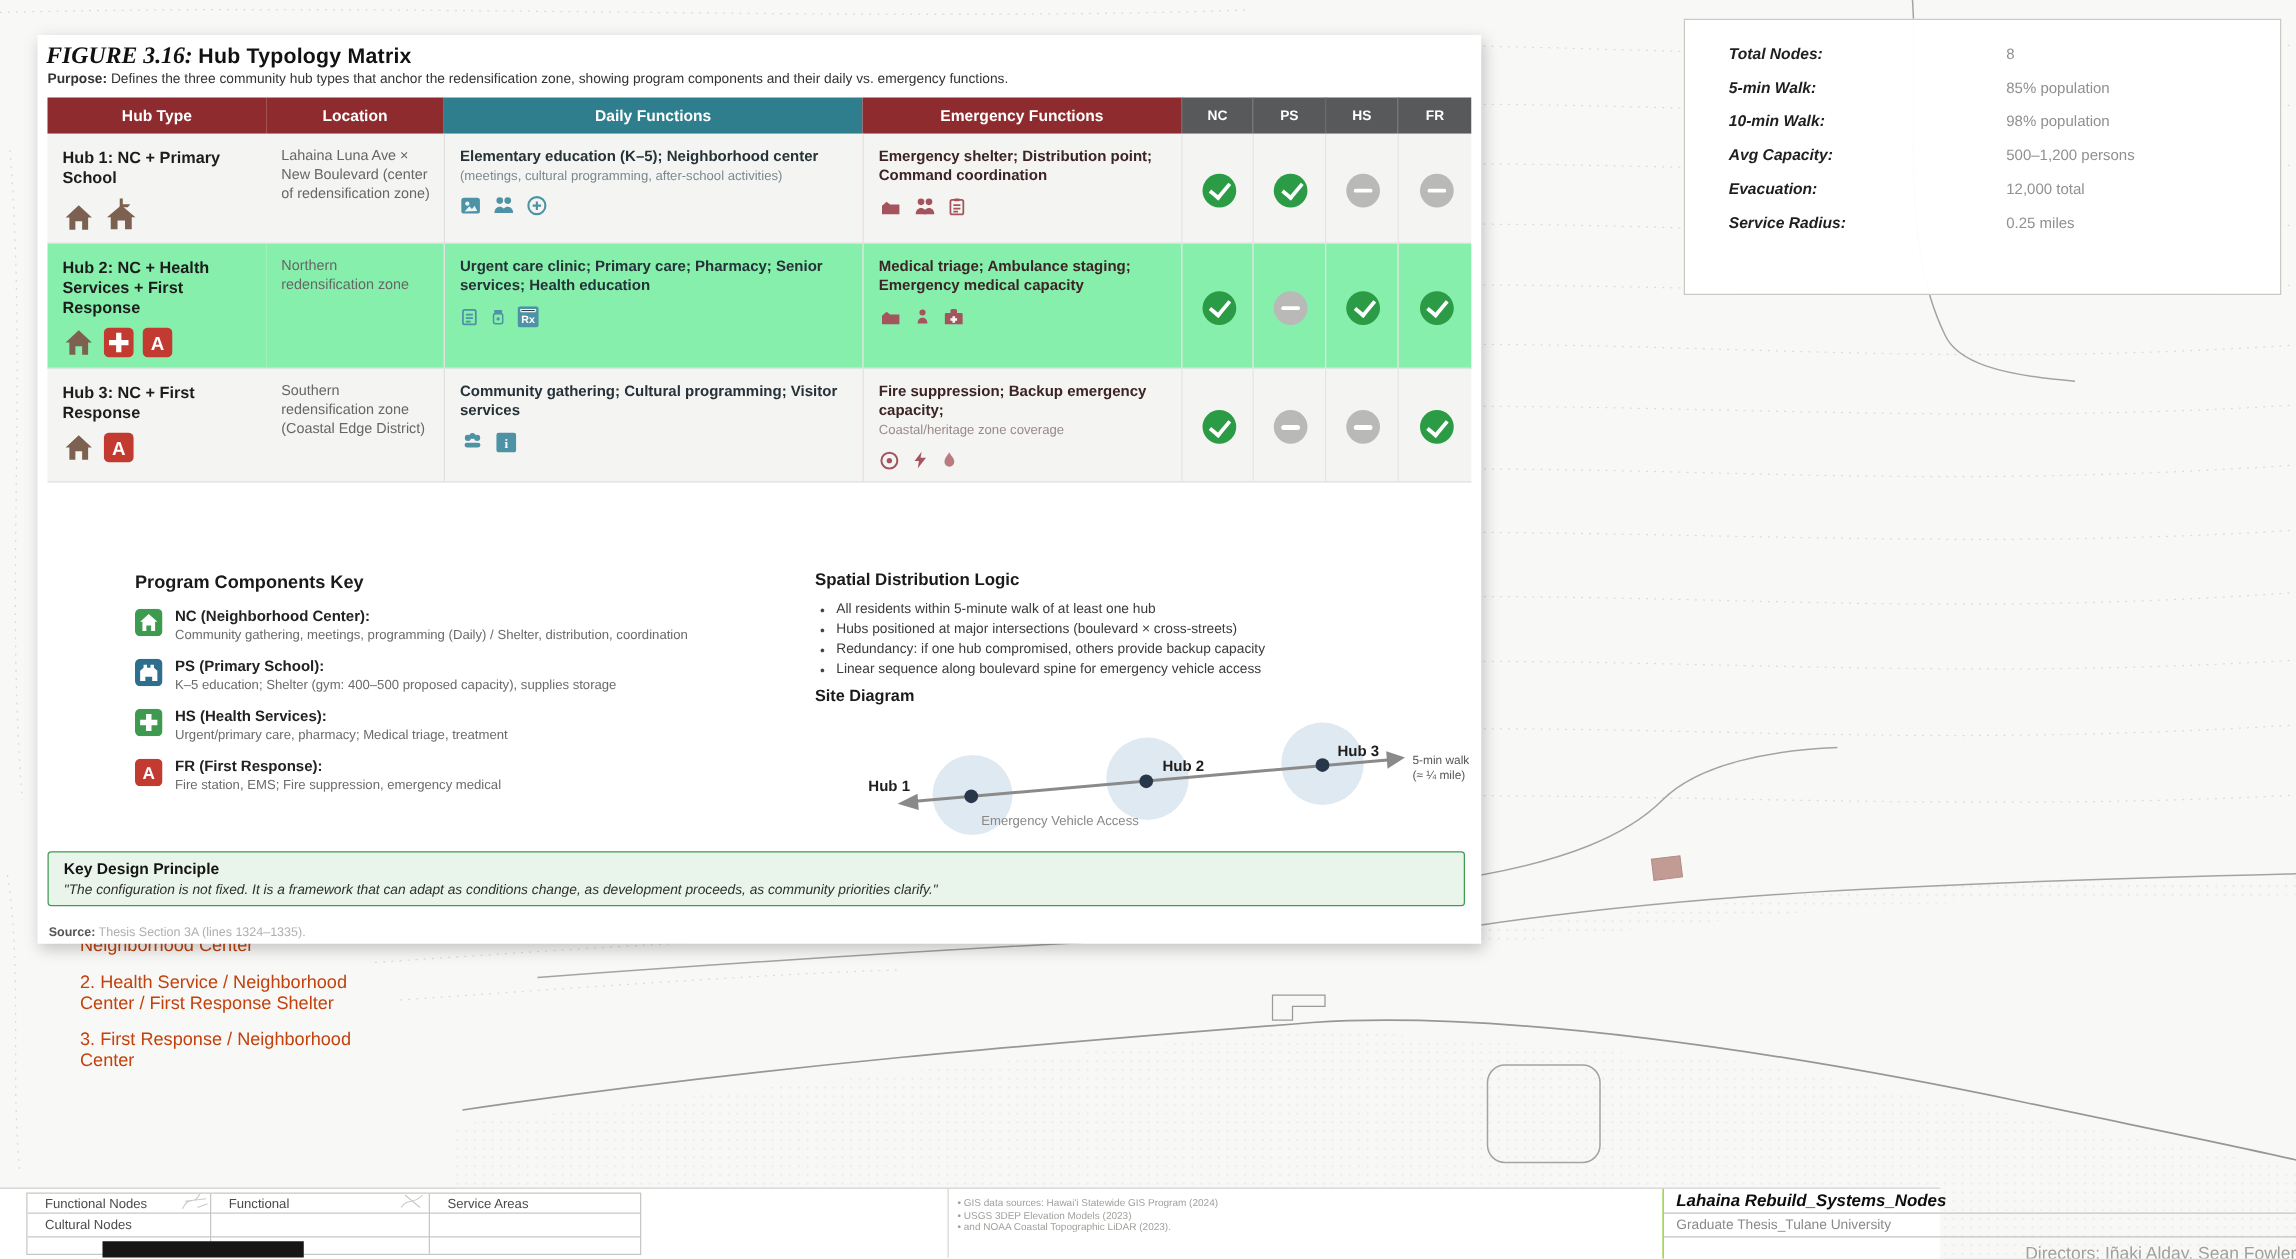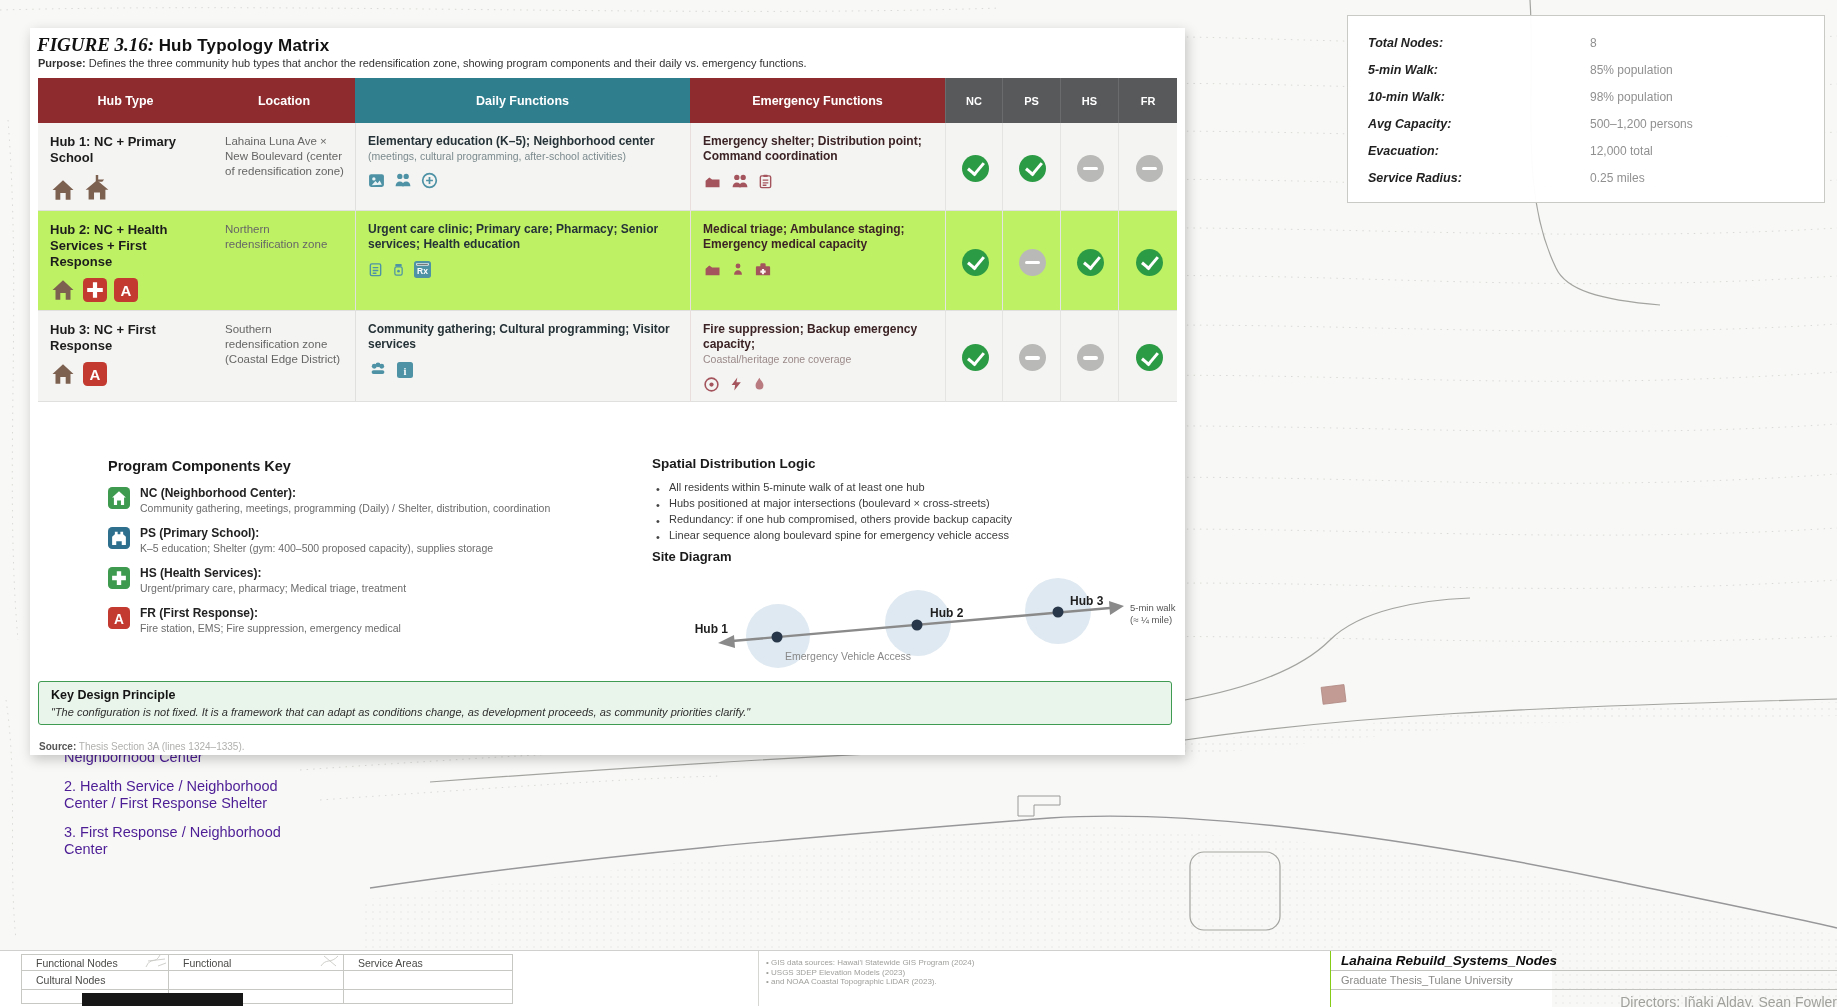--- a/index.html
+++ b/index.html
@@ -4,45 +4,45 @@
 <style>
   html,body{margin:0;padding:0;background:#e8e8e6;}
   .canvas{position:relative;width:1837px;height:1007px;background:#f8f8f6;overflow:hidden;
           font-family:"Liberation Sans",sans-serif;color:#222;}
   .abs{position:absolute;}
 
   
   #bgmap{position:absolute;inset:0;z-index:0;}
 
   
-  .ghost{position:absolute;left:64px;top:749px;width:232px;z-index:1;color:#4c1d95;
+  .ghost{position:absolute;left:64px;top:749px;width:232px;z-index:1;color:#c2410c;
          font-size:14.5px;line-height:17px;}
   .ghost p{margin:0 0 12px 0;}
 
   
   .panel{position:absolute;left:30px;top:28px;width:1155px;height:727px;background:#ffffff;
          box-shadow:2px 4px 12px rgba(0,0,0,.22);z-index:2;}
   .fig-title{position:absolute;left:7px;top:6px;white-space:nowrap;}
   .t-prefix{font-family:"Liberation Serif",serif;font-style:italic;font-weight:bold;font-size:19px;color:#111;}
   .t-main{font-size:17px;font-weight:bold;color:#111;letter-spacing:.2px;}
   .fig-purpose{position:absolute;left:8px;top:29px;font-size:11px;color:#333;}
   .p-label{font-weight:bold;}
 
   
   .matrix{position:absolute;left:8px;top:50px;width:1139px;display:grid;
           grid-template-columns:175px 142px 335px 255px 57px 58px 58px 59px;
           grid-auto-rows:auto;font-size:12px;}
-  .hcell{height:45px;display:flex;align-items:center;justify-content:center;color:#fff;
+  .hcell{height:29px;display:flex;align-items:center;justify-content:center;color:#fff;
          font-weight:bold;font-size:12.5px;}
   .h-maroon{background:#8e2b2e;}
   .h-teal{background:#2e7e8e;}
   .h-gray{background:#58595b;font-size:11px;border-left:1px solid #6a6b6d;}
   .cell{padding:11px 10px 8px 12px;border-bottom:1px solid #e0e0de;box-sizing:border-box;}
   .r-odd .cell, .r-odd.cell{background:#f4f4f2;}
-  .r-even .cell,.r-even.cell{background:#bef264;}
+  .r-even .cell,.r-even.cell{background:#86efac;}
   .c-hub{font-weight:bold;font-size:13px;color:#1c1c1c;line-height:16px;}
   .c-loc{font-weight:normal;font-size:11.5px;color:#666;line-height:15px;}
   .c-daily{border-left:1px solid #e0e0de;}
   .c-emerg{border-left:1px solid #eadedd;}
   .fn-main{font-weight:bold;font-size:12px;line-height:15px;color:#253237;}
   .c-emerg .fn-main{color:#3c2325;}
   .fn-note{font-weight:normal;font-size:10.5px;color:#7b8a8e;}
   .c-emerg .fn-note{color:#9b8a8a;}
   .icon-row{margin-top:9px;display:flex;gap:9px;align-items:center;}
   .hub-icons{margin-top:8px;display:flex;gap:7px;align-items:flex-end;}
@@ -76,22 +76,22 @@
 
   
   .principle{position:absolute;left:8px;top:653px;width:1134px;height:44px;background:#e9f4ea;
              border:1.5px solid #3f9a52;border-radius:3px;box-sizing:border-box;padding:6px 12px;}
   .principle h4{margin:0;font-size:12.5px;color:#141414;}
   .principle p{margin:4px 0 0 0;font-size:11px;font-style:italic;color:#2e2e2e;}
   .source-line{position:absolute;left:9px;top:713px;font-size:10px;color:#b0b0ae;}
   .source-line b{color:#555;}
 
   
-  .stats{position:absolute;left:1347px;top:15px;width:478px;height:188px;background:rgba(255,255,255,.97);
-         border:1px solid #c9c9c6;box-sizing:border-box;z-index:2;padding:13px 20px;}
+  .stats{position:absolute;left:1347px;top:15px;width:478px;height:221px;background:rgba(255,255,255,.97);
+         border:1px solid #c9c9c6;box-sizing:border-box;z-index:2;padding:13px 35px;}
   .stat-row{display:flex;height:27px;align-items:center;}
   .stat-label{width:222px;font-size:12.5px;font-weight:bold;font-style:italic;color:#1f1f1f;}
   .stat-value{font-size:12px;color:#909090;}
 
   
   .footer{position:absolute;left:0;top:950px;width:1552px;height:57px;background:#fff;
           border-top:1px solid #d0d0ce;z-index:3;}
   .legend{position:absolute;left:21px;top:3px;width:492px;height:50px;border:1px solid #c7c7c4;
           box-sizing:border-box;display:grid;grid-template-columns:147px 175px 168px;
           grid-template-rows:16px 19px 13px;}

